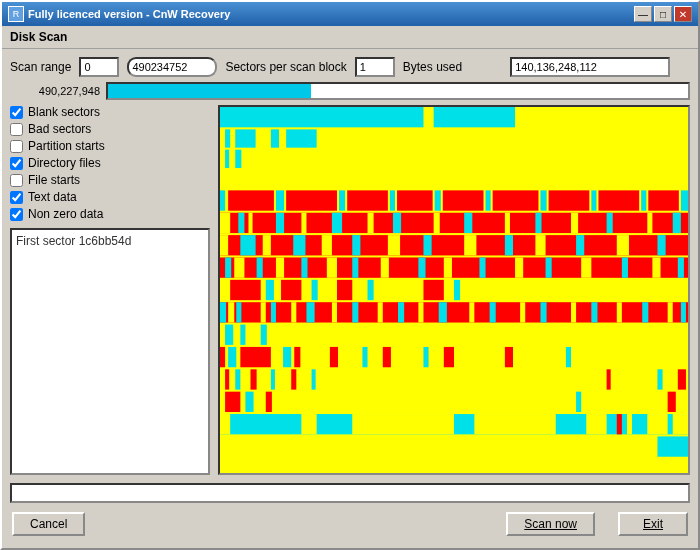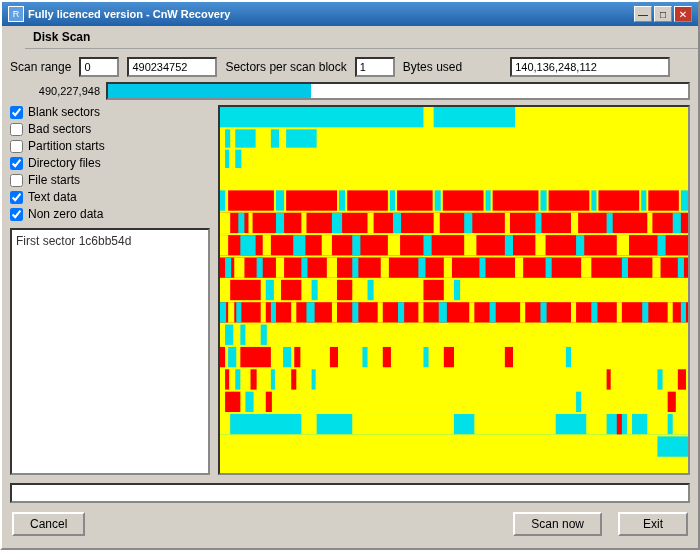--- a/index.html
+++ b/index.html
@@ -78,21 +78,20 @@
       background: #c0392b;
       color: white;
     }
     .dialog-header {
       background: #d4d0c8;
       padding: 4px 8px;
       font-size: 12px;
       font-weight: bold;
       border-bottom: 1px solid #a0a0a0;
       flex-shrink: 0;
-      margin-left: 23px;
     }
     .content {
       flex: 1;
       padding: 8px;
       display: flex;
       flex-direction: column;
       gap: 5px;
       overflow: hidden;
     }
     .scan-range-row {
@@ -106,21 +105,21 @@
       white-space: nowrap;
     }
     .input-field {
       border: 2px inset #888;
       background: white;
       padding: 1px 3px;
       font-size: 11px;
       height: 20px;
     }
     .input-small { width: 40px; }
-    .input-medium { width: 90px; }
+    .input-medium { width: 90px; border-radius: 9px; }
     .input-large { width: 160px; margin-left: 40px; }
     .progress-bar-container {
       display: flex;
       align-items: center;
       gap: 6px;
       flex-shrink: 0;
     }
     .progress-value-label {
       width: 90px;
       text-align: right;
@@ -214,21 +213,22 @@
       border-top: 2px solid #ffffff;
       border-left: 2px solid #ffffff;
       padding: 3px 16px;
       font-size: 12px;
       cursor: pointer;
       min-width: 70px;
       text-align: center;
     }
     .btn-group {
       display: flex;
-      gap: 16px;
+      gap: 23px;
+      text-decoration: underline;
     }
   </style>
 </head>
 <body>
 
 <div class="window">
 
   <div class="title-bar">
     <div class="title-bar-left">
       <div class="title-icon">R</div>

